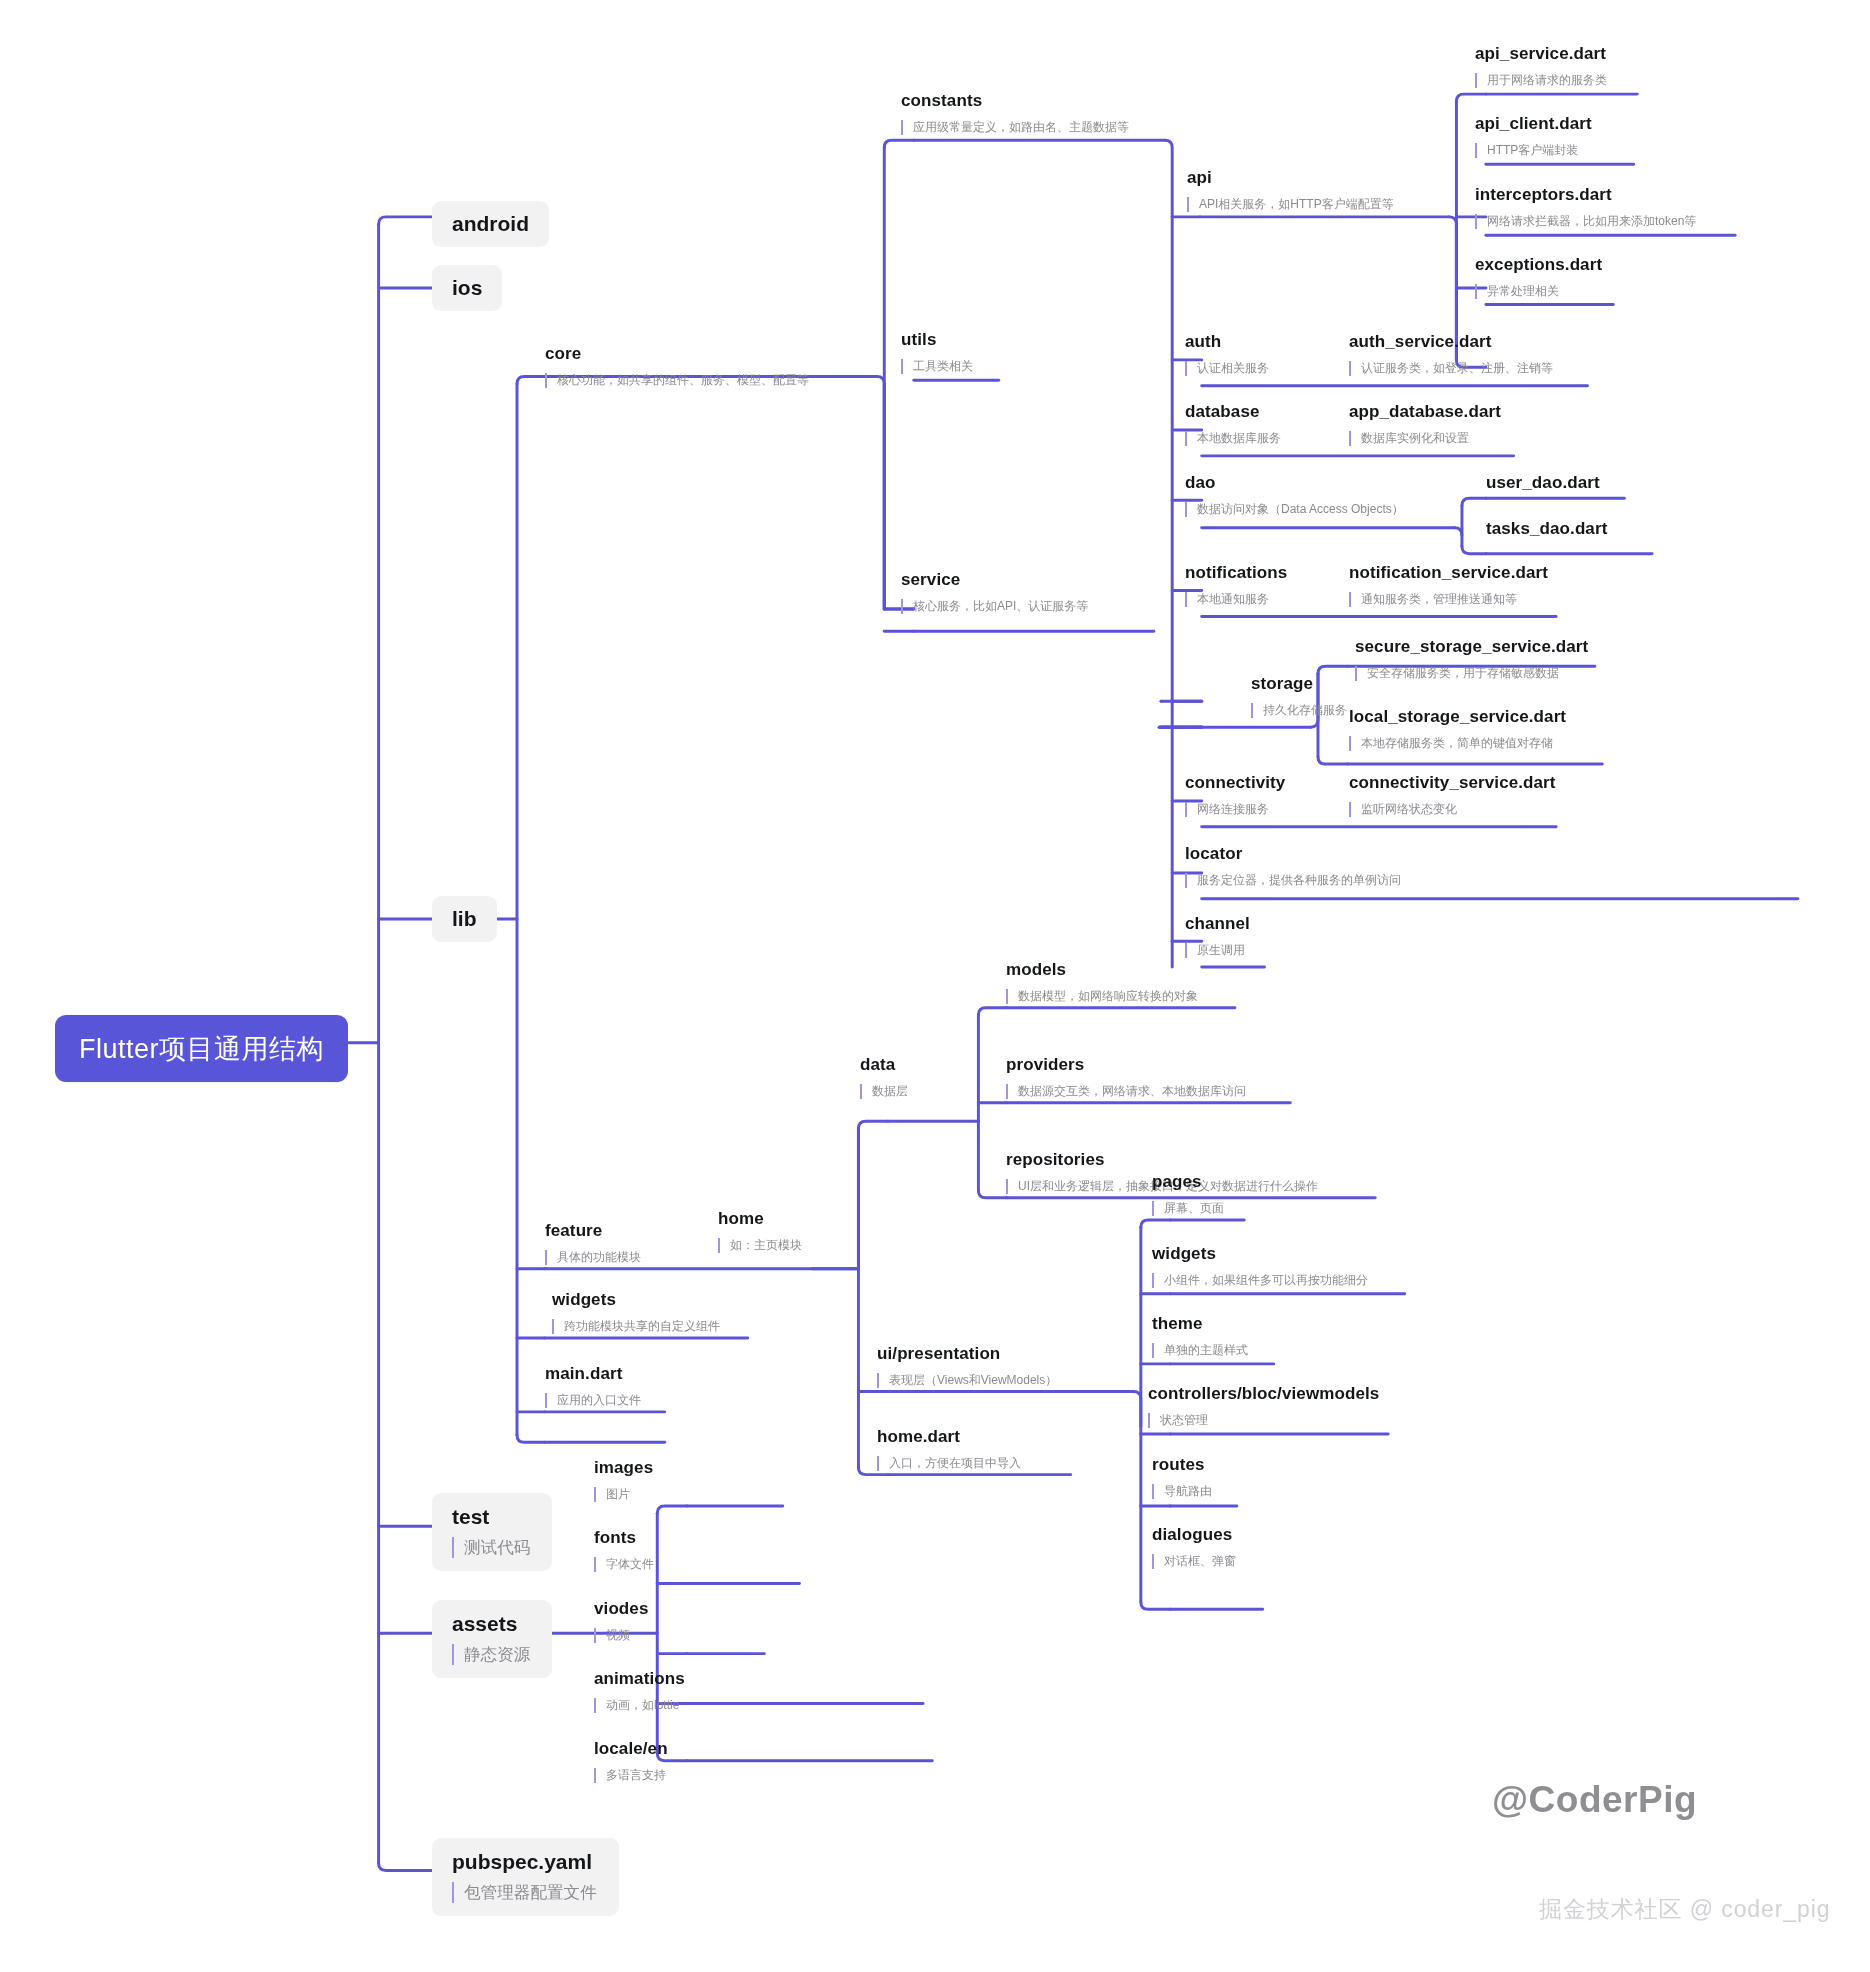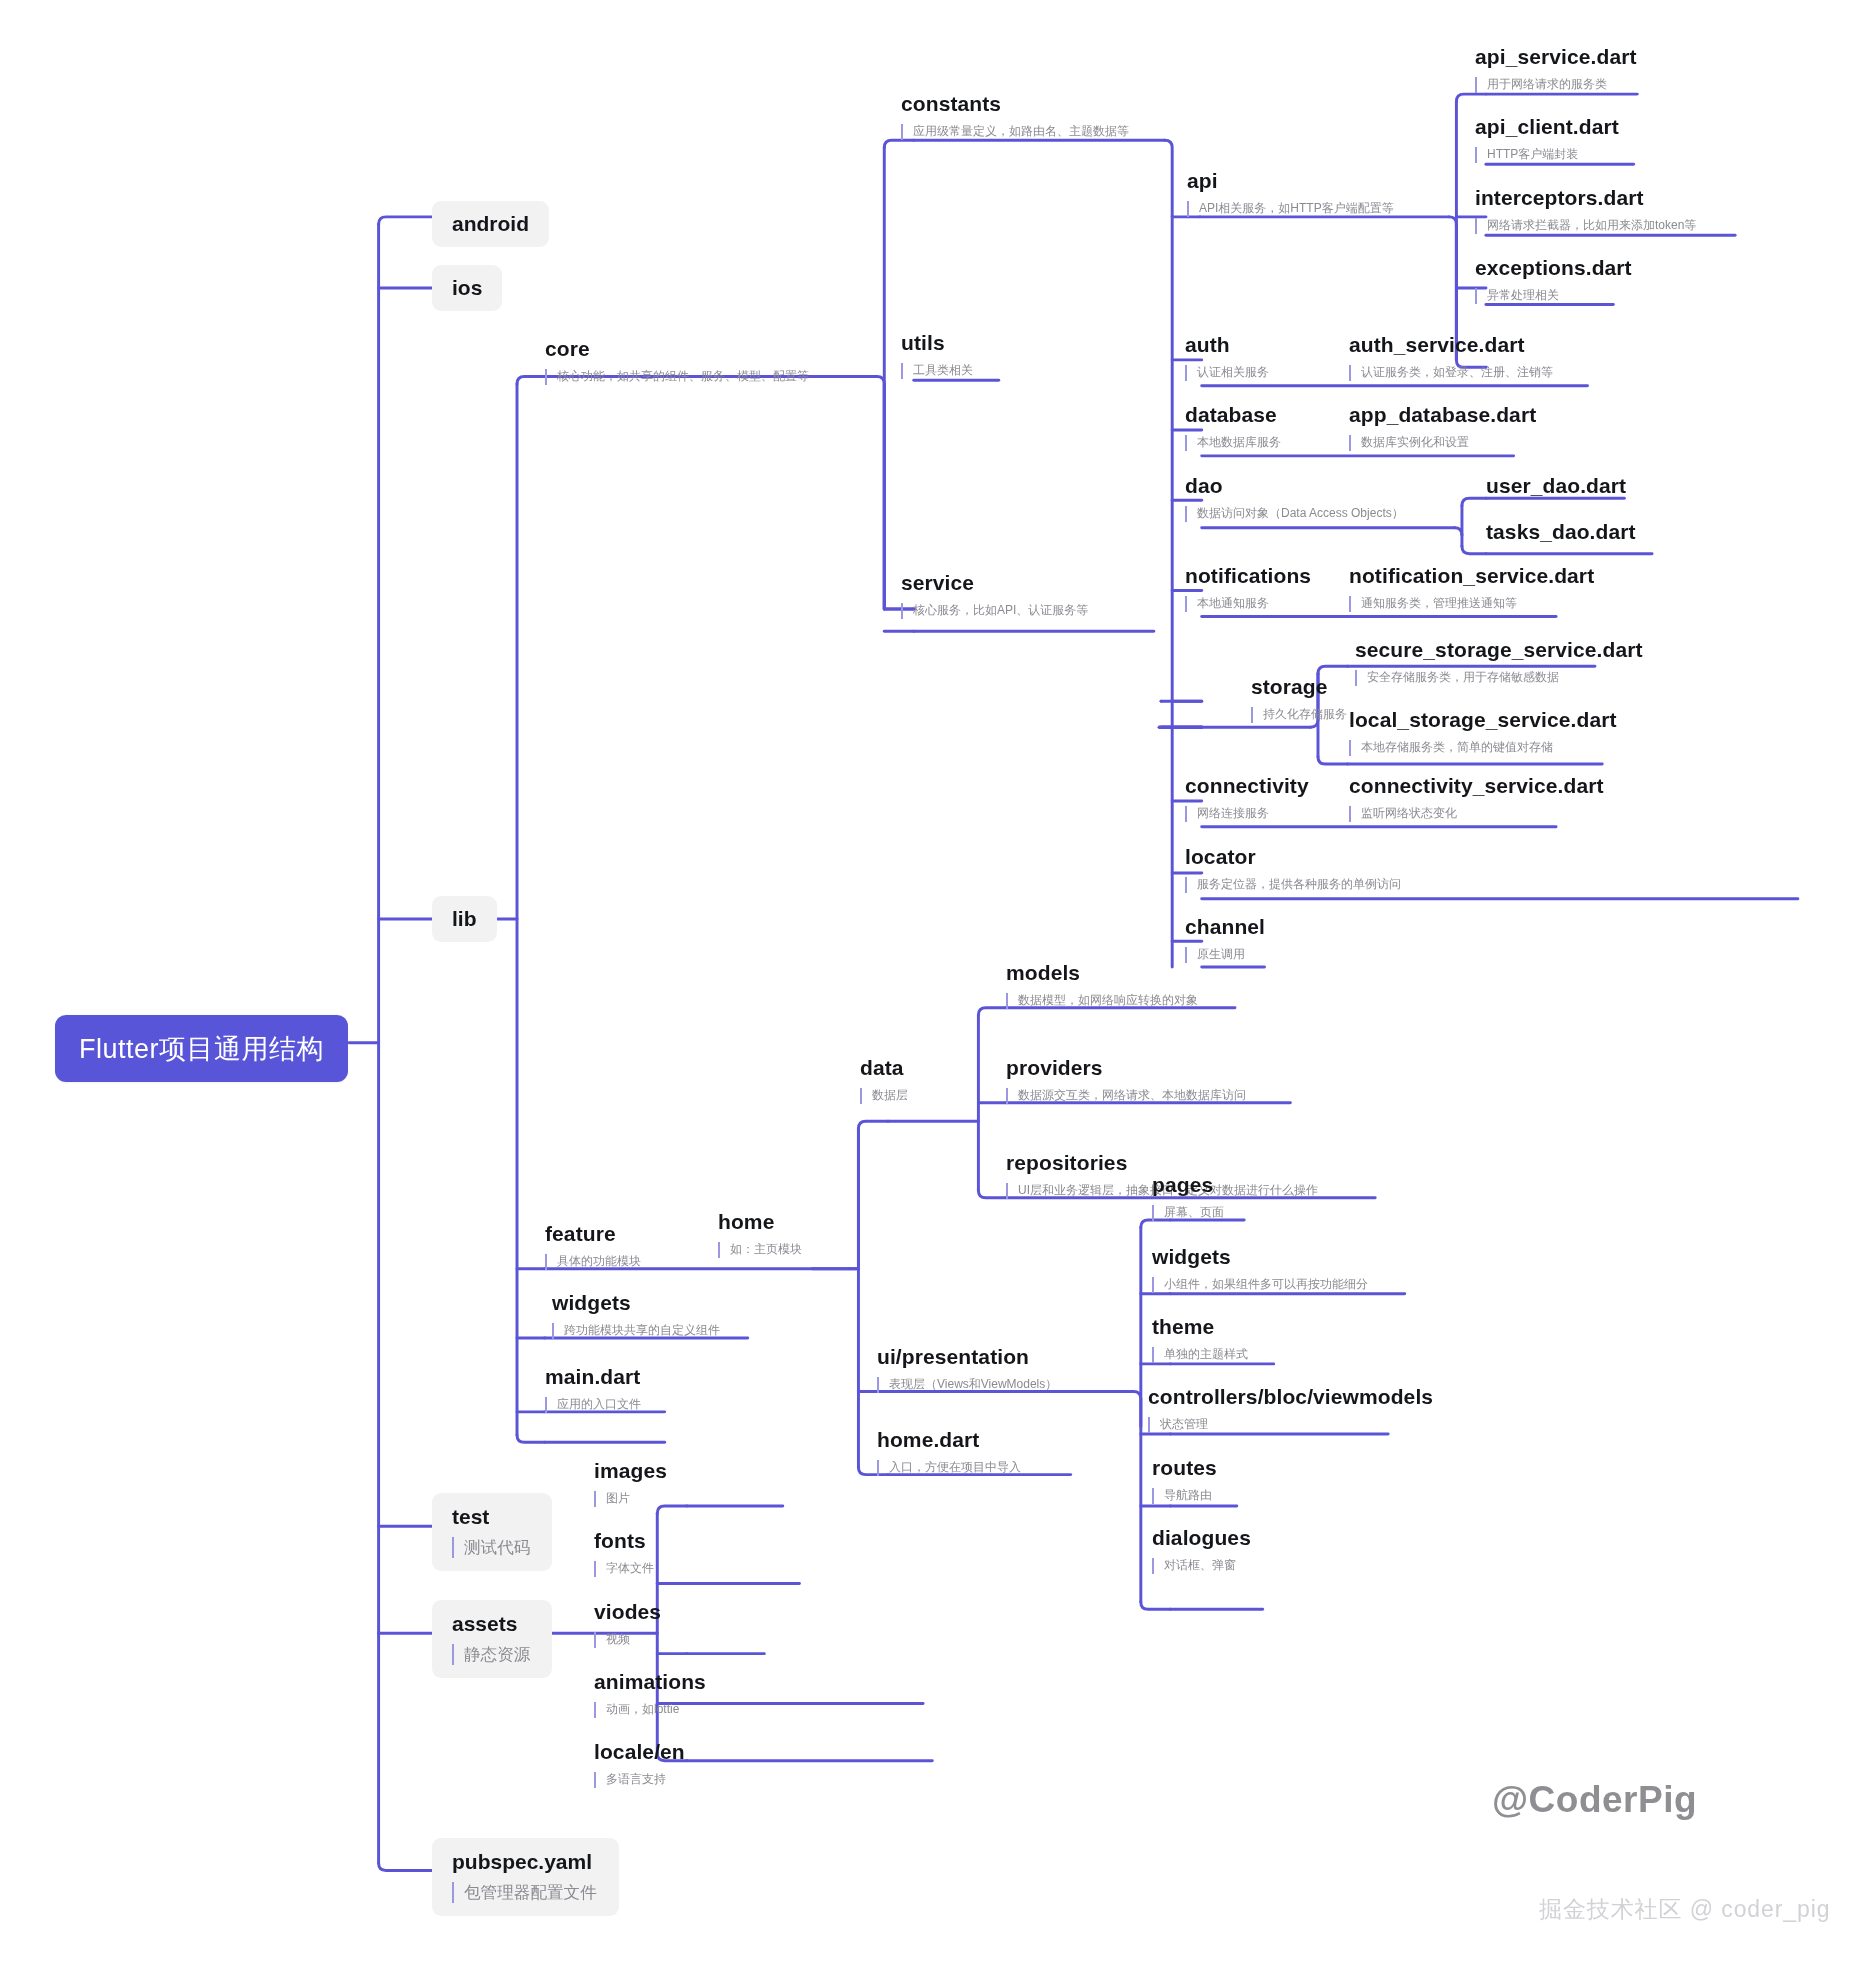--- a/index.html
+++ b/index.html
@@ -39,21 +39,21 @@
   .pill.with-desc{padding:11px 22px 13px 20px;}
   .pill .t{display:block;font-size:21px;font-weight:bold;color:#14161a;line-height:1.25;}
   .pill .d{
     display:block;margin-top:6.5px;font-size:16.6px;font-weight:normal;color:#8a8a91;
     border-left:2.8px solid #9b97e0;padding-left:10px;line-height:1.3;white-space:nowrap;
   }
 
   
   .node{position:absolute;white-space:nowrap;}
   .node .t{
-    display:block;font-size:21px;font-weight:bold;color:#14161a;
+    display:block;font-size:17px;font-weight:bold;color:#14161a;
     line-height:1.2;letter-spacing:0.1px;
   }
   .node .d{
     display:block;margin-top:8.3px;font-size:12px;font-weight:normal;color:#8a8a91;
     border-left:2.8px solid #9b97e0;padding-left:10px;line-height:1.3;
   }
   .node.nodesc .t{line-height:1.2;}
 
   
   .wm-big{
@@ -247,21 +247,21 @@
   </div>
   <div class="pill with-desc" style="left:432px;top:1600px;">
     <span class="t">assets</span>
     <span class="d">静态资源</span>
   </div>
   <div class="pill with-desc" style="left:432px;top:1838px;">
     <span class="t">pubspec.yaml</span>
     <span class="d">包管理器配置文件</span>
   </div>
 
-  <div class="node" style="left:545px;top:336px;">
+  <div class="node" style="left:545px;top:344px;">
     <span class="t">core</span>
     <span class="d">核心功能，如共享的组件、服务、模型、配置等</span>
   </div>
   <div class="node" style="left:901px;top:91px;">
     <span class="t">constants</span>
     <span class="d">应用级常量定义，如路由名、主题数据等</span>
   </div>
   <div class="node" style="left:901px;top:330px;">
     <span class="t">utils</span>
     <span class="d">工具类相关</span>

